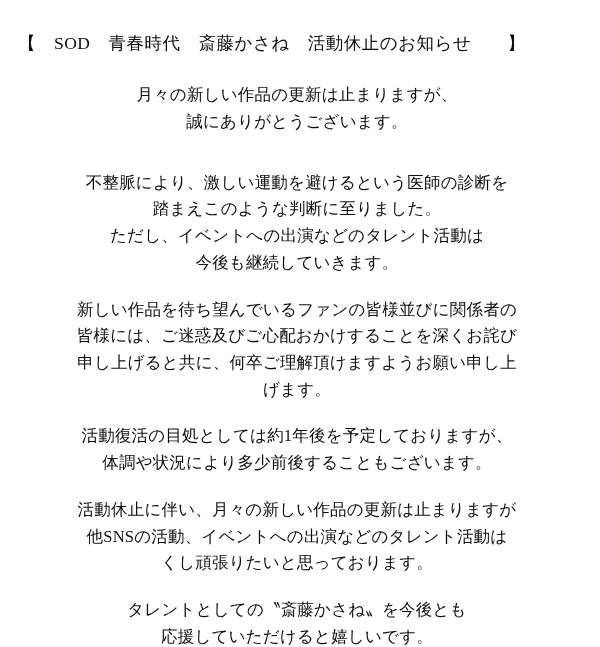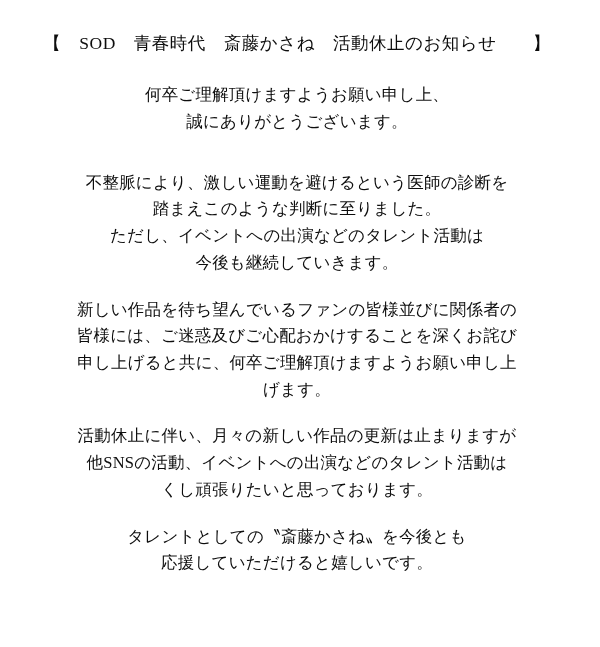--- a/index.html
+++ b/index.html
@@ -14,21 +14,21 @@
     color: #0d0d0d;
     overflow: hidden;
   }
   .page {
     width: 600px;
     height: 647px;
     box-sizing: border-box;
     padding: 30px 24px 10px 18px;
     display: flex;
     flex-direction: column;
-    align-items: center;
+    align-items: flex-start;
   }
   .notice-title {
     font-size: 17.5px;
     line-height: 1.5;
     letter-spacing: 0.5px;
     text-align: center;
     white-space: pre;
     margin: 0 0 26px 0;
     font-weight: 500;
   }
@@ -51,33 +51,35 @@
     margin-top: 12px;
   }
 </style>
 </head>
 <body>
 
 <div class="page">
 
   <div class="notice-title">【　SOD　青春時代　斎藤かさね　活動休止のお知らせ　　】</div>
 
-  <div class="para">何卒ご理解頂けますようお願い申し上、
+  <div class="para">月々の新しい作品の更新は止まりますが、
 誠にありがとうございます。</div>
 
   <div class="para block gap-top-lg">不整脈により、激しい運動を避けるという医師の診断を
 踏まえこのような判断に至りました。
 ただし、イベントへの出演などのタレント活動は
 今後も継続していきます。</div>
 
   <div class="para block">新しい作品を待ち望んでいるファンの皆様並びに関係者の
 皆様には、ご迷惑及びご心配おかけすることを深くお詫び
 申し上げると共に、何卒ご理解頂けますようお願い申し上
 げます。</div>
 
+  <div class="para block">活動復活の目処としては約1年後を予定しておりますが、
+体調や状況により多少前後することもございます。</div>
 
   <div class="para block">活動休止に伴い、月々の新しい作品の更新は止まりますが
 他SNSの活動、イベントへの出演などのタレント活動は
 くし頑張りたいと思っております。</div>
 
   <div class="para">タレントとしての〝斎藤かさね〟を今後とも
 応援していただけると嬉しいです。</div>
 
 </div>
 

